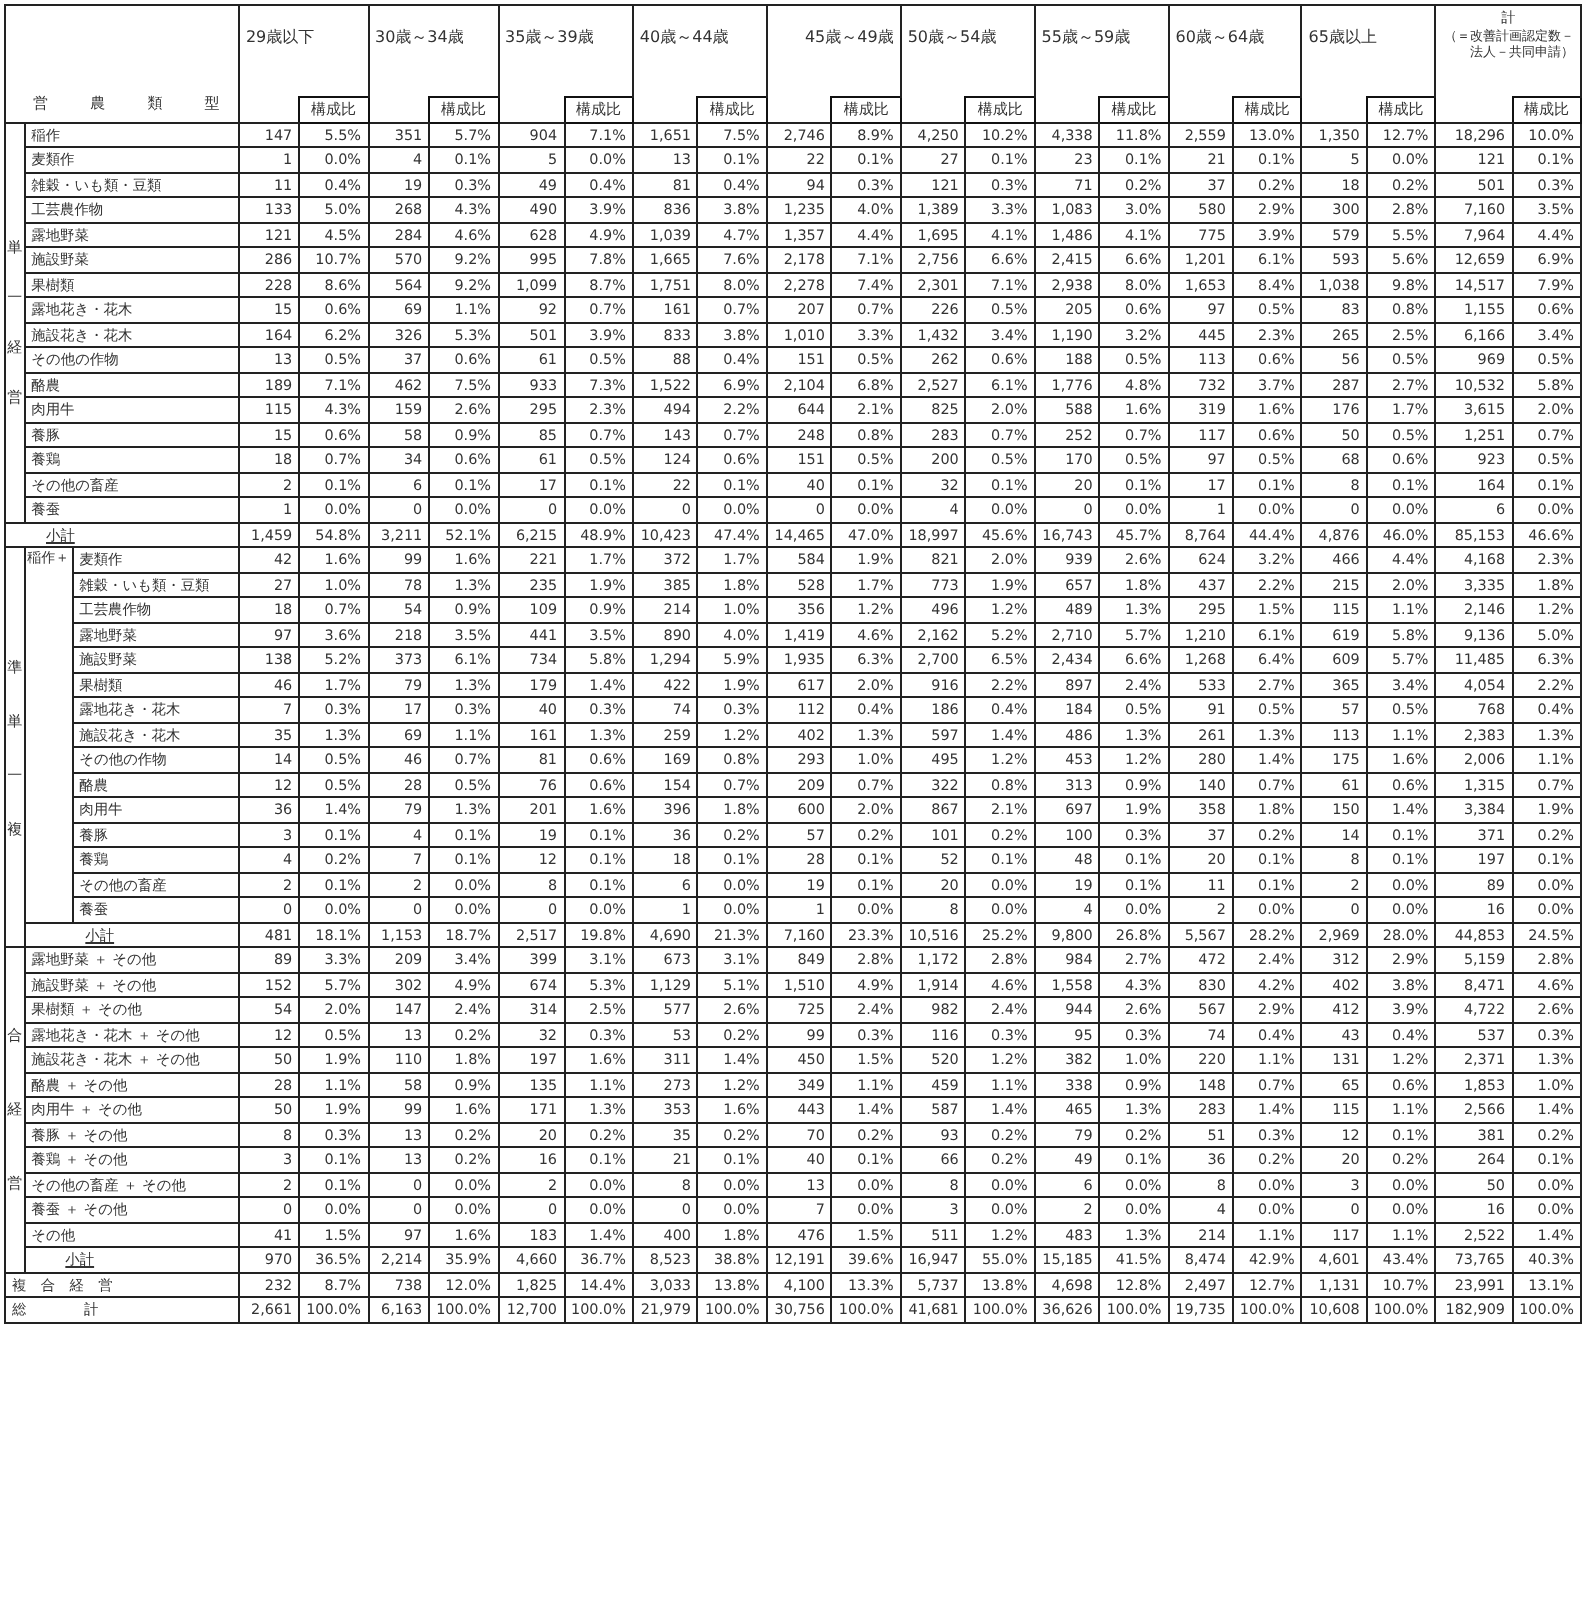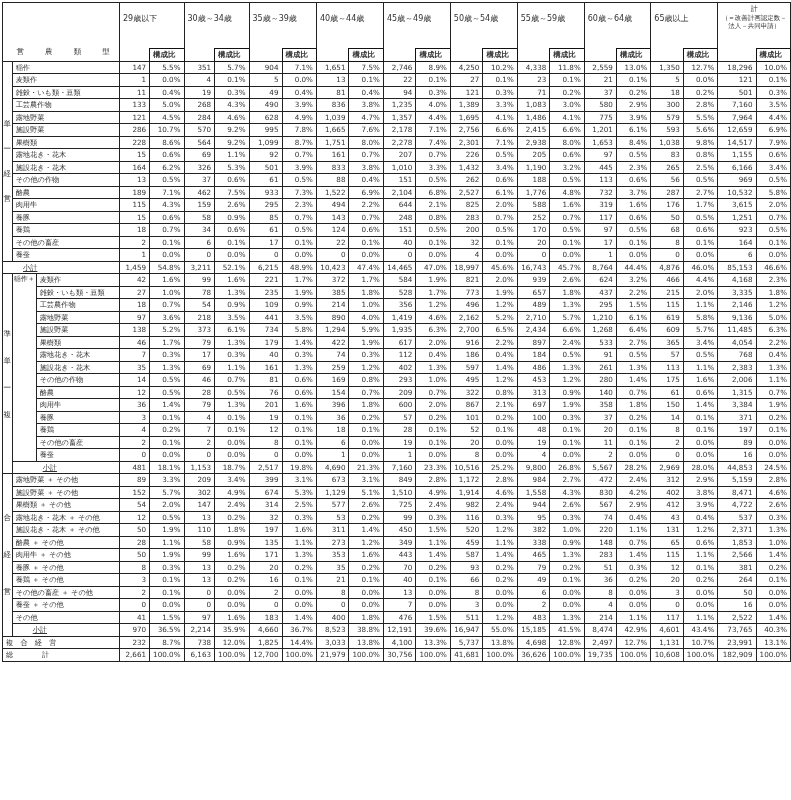--- a/index.html
+++ b/index.html
@@ -2,21 +2,21 @@
 <html><head>
 <meta charset="utf-8">
 <style>
   html, body { margin:0; padding:0; background:#fff; }
   body { width:791px; height:800px; overflow:hidden; font-family:"DejaVu Sans", sans-serif; color:#333; }
   #wrap { position:relative; width:791px; height:800px; }
   table { border-collapse:collapse; position:absolute; left:2px; top:2px; table-layout:fixed; }
   td, th { border:1px solid #222; padding:0 3px; font-size:7.2px; line-height:11px; height:11.5px; white-space:nowrap; overflow:hidden; font-weight:normal; }
   .num { text-align:right; }
   .hdr-age { vertical-align:top; text-align:left; padding-top:10px; font-size:8px; border-bottom:none; }
-  .hdr-ratio { text-align:left; font-size:7.5px; border:1.5px solid #111;font-weight:bold; }
+  .hdr-ratio { text-align:center; font-size:7.5px; border:1.5px solid #111; }
   .hdr-blank { border-top:none; border-right:none; }
   .grp { text-align:center; vertical-align:middle; font-size:7.5px; width:10px; padding:0; }
   .lbl { text-align:left;margin-top:20px; }
   .thick td { border-top:1.5px solid #111; }
   .total-age { vertical-align:top; text-align:center; font-size:7px; line-height:9px; padding-top:2px; border-bottom:none; }
   .corner { vertical-align:bottom; text-align:left; font-size:7.5px; letter-spacing:0; padding-bottom:4px; }
   .corner span { display:inline-block; width:26%; text-align:center; }
   .sub-label { padding-left:20px;text-decoration:underline; }
 </style>
 </head>
@@ -49,28 +49,28 @@
       <col style="width:40px">
         <col style="width:32px">
     </colgroup>
     <thead id="thead">
         <tr>
           <th class="corner" colspan="3" rowspan="2" style="height:50px;"><span>営</span><span>農</span><span>類</span><span>型</span></th>
           <th class="hdr-age" colspan="2" style="height:35px;">29歳以下</th>
           <th class="hdr-age" colspan="2" style="height:35px;">30歳～34歳</th>
           <th class="hdr-age" colspan="2" style="height:35px;">35歳～39歳</th>
           <th class="hdr-age" colspan="2" style="height:35px;">40歳～44歳</th>
-          <th class="hdr-age" colspan="2" style="height:35px;">45歳～49歳</th>
+          <th class="hdr-age" colspan="2" style="height:35px;text-align:right;">45歳～49歳</th>
           <th class="hdr-age" colspan="2" style="height:35px;">50歳～54歳</th>
           <th class="hdr-age" colspan="2" style="height:35px;">55歳～59歳</th>
           <th class="hdr-age" colspan="2" style="height:35px;">60歳～64歳</th>
           <th class="hdr-age" colspan="2" style="height:35px;">65歳以上</th>
           <th class="total-age" colspan="2">
             <div>計</div>
-            <div style="white-space:normal;font-size:6.5px;line-height:8px;">（＝改善計画認定数－法人－共同申請）</div>
+            <div style="white-space:normal;font-size:6.5px;line-height:8px;text-align:right;">（＝改善計画認定数－法人－共同申請）</div>
           </th>
         </tr>
         <tr>
           <th class="hdr-blank"></th>
           <th class="hdr-ratio">構成比</th>
           <th class="hdr-blank"></th>
           <th class="hdr-ratio">構成比</th>
           <th class="hdr-blank"></th>
           <th class="hdr-ratio">構成比</th>
           <th class="hdr-blank"></th>

